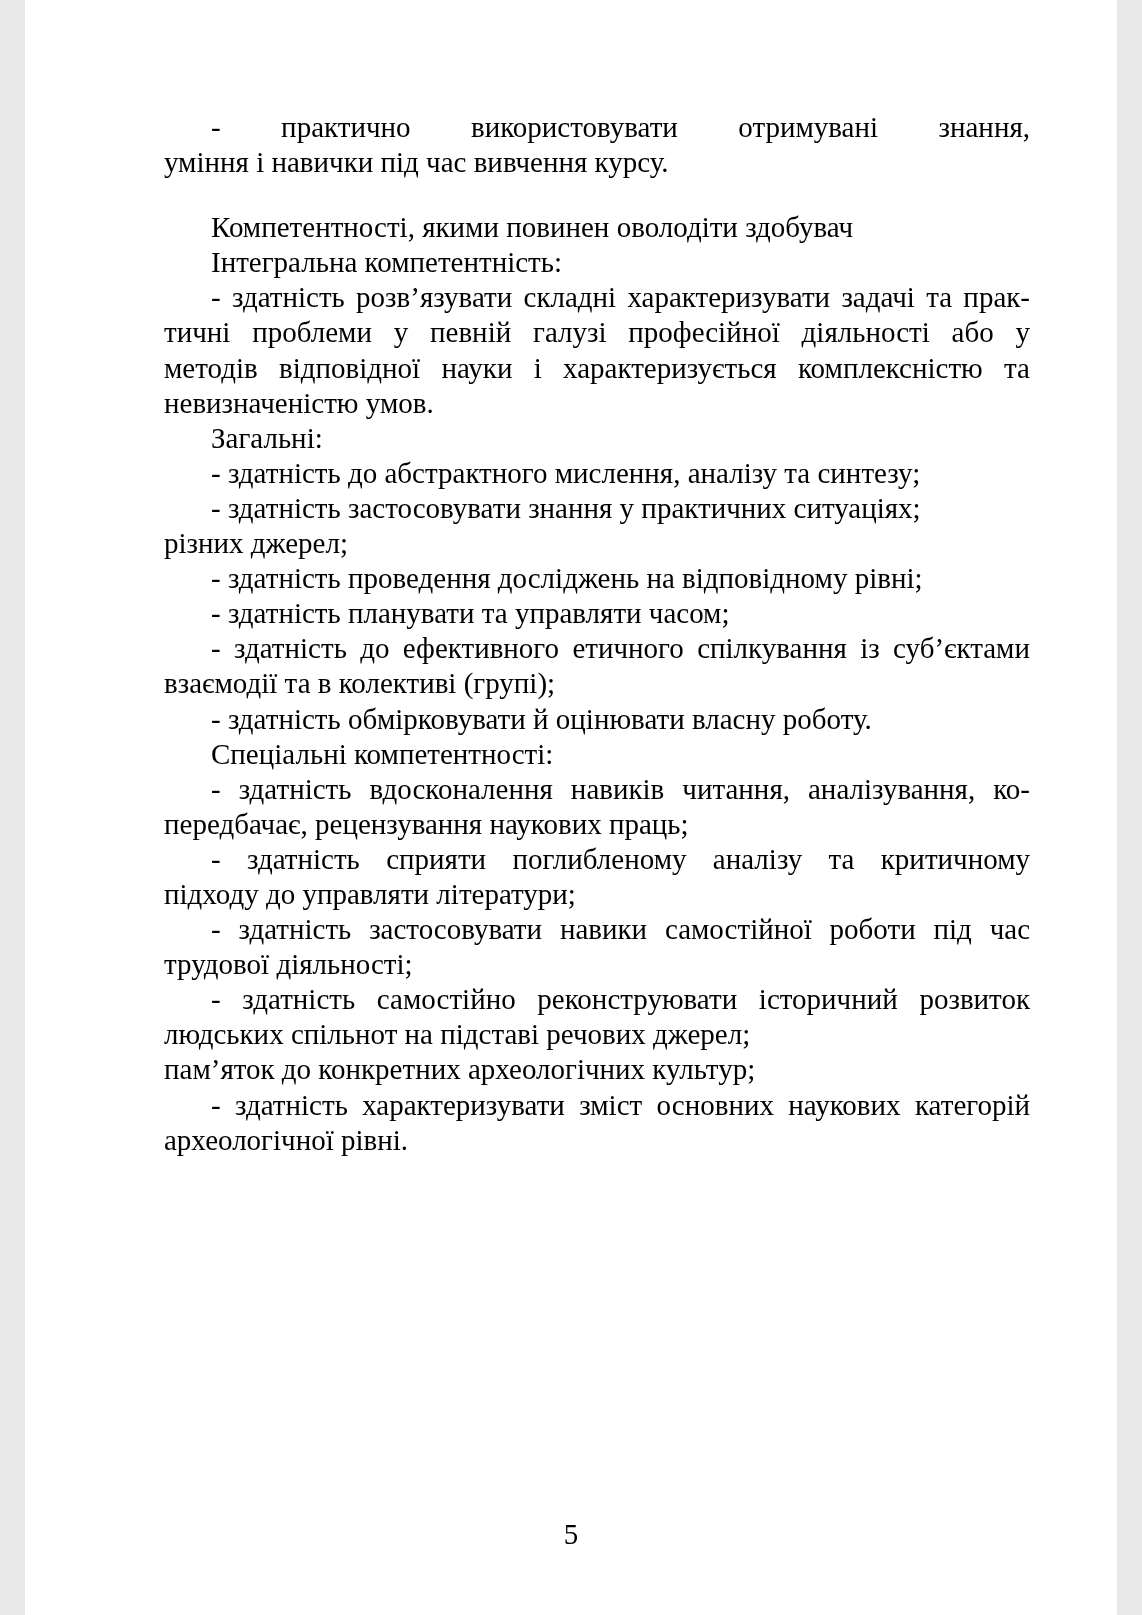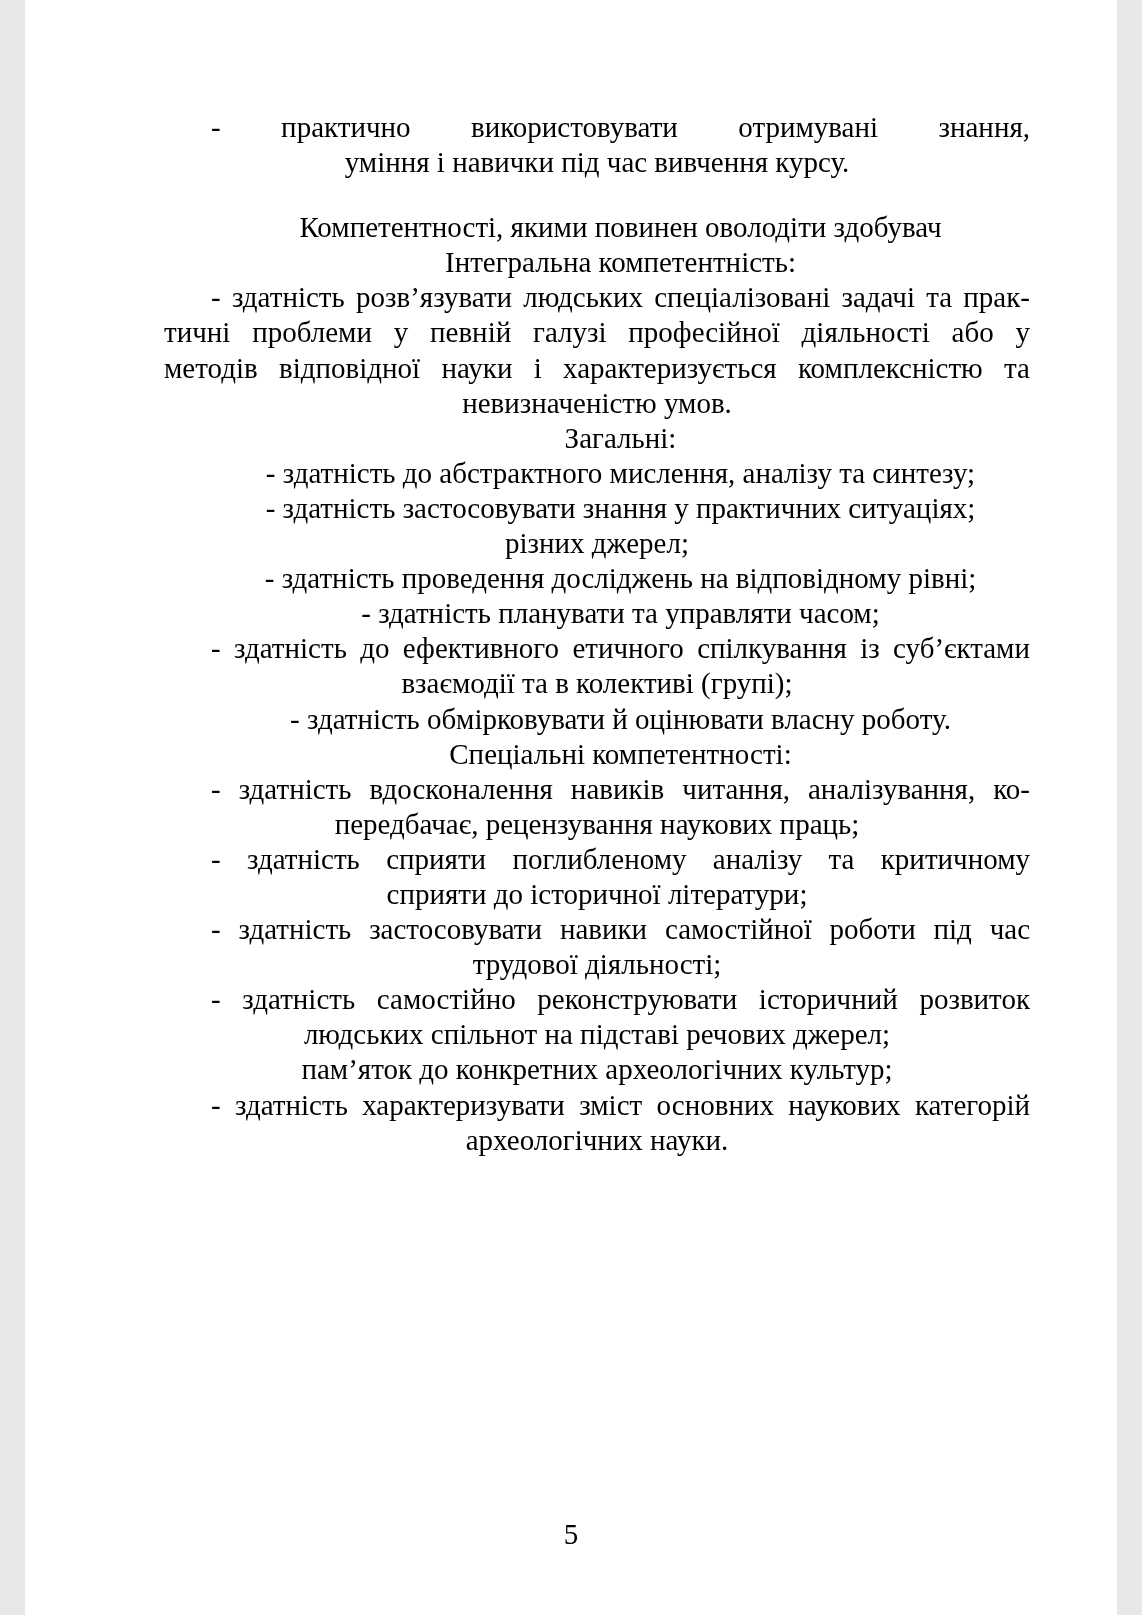--- a/index.html
+++ b/index.html
@@ -16,21 +16,20 @@
     position:absolute;
     left:139px;top:110px;
     width:866px;
     font-size:29px;
   }
   .line{
     height:35.1px;
     line-height:35.1px;
     white-space:normal;
     overflow:visible;
-    text-align:center;
   }
   .line.justify{
     text-align:justify;
     text-align-last:justify;
   }
   .line.indent{
     text-indent:47px;
   }
   .block.bold .line{
     font-weight:400;
@@ -55,21 +54,21 @@
         <div class="line">уміння і навички під час вивчення курсу.</div>
       </div>
       <div class="spacer"></div>
       <div class="block bold">
         <div class="line indent">Компетентності, якими повинен оволодіти здобувач</div>
       </div>
       <div class="block bold">
         <div class="line indent">Інтегральна компетентність:</div>
       </div>
       <div class="block">
-        <div class="line justify indent">- здатність розв’язувати людських спеціалізовані задачі та прак-</div>
+        <div class="line justify indent">- здатність розв’язувати складні характеризувати задачі та прак-</div>
         <div class="line justify">тичні проблеми у певній галузі професійної діяльності або у</div>
         <div class="line justify">методів відповідної науки і характеризується комплексністю та</div>
         <div class="line">невизначеністю умов.</div>
       </div>
       <div class="block bold">
         <div class="line indent">Загальні:</div>
       </div>
       <div class="block">
         <div class="line indent">- здатність до абстрактного мислення, аналізу та синтезу;</div>
       </div>
@@ -94,32 +93,32 @@
       </div>
       <div class="block bold">
         <div class="line indent">Спеціальні компетентності:</div>
       </div>
       <div class="block">
         <div class="line justify indent">- здатність вдосконалення навиків читання, аналізування, ко-</div>
         <div class="line">передбачає, рецензування наукових праць;</div>
       </div>
       <div class="block">
         <div class="line justify indent">- здатність сприяти поглибленому аналізу та критичному</div>
-        <div class="line">сприяти до історичної літератури;</div>
+        <div class="line">підходу до управляти літератури;</div>
       </div>
       <div class="block">
         <div class="line justify indent">- здатність застосовувати навики самостійної роботи під час</div>
         <div class="line">трудової діяльності;</div>
       </div>
       <div class="block">
         <div class="line justify indent">- здатність самостійно реконструювати історичний розвиток</div>
         <div class="line">людських спільнот на підставі речових джерел;</div>
       </div>
       <div class="block">
         <div class="line">пам’яток до конкретних археологічних культур;</div>
       </div>
       <div class="block">
         <div class="line justify indent">- здатність характеризувати зміст основних наукових категорій</div>
-        <div class="line">археологічних науки.</div>
+        <div class="line">археологічної рівні.</div>
       </div>
     </div>
   <div class="page-number">5</div>
 </div>
 
 </body></html>

